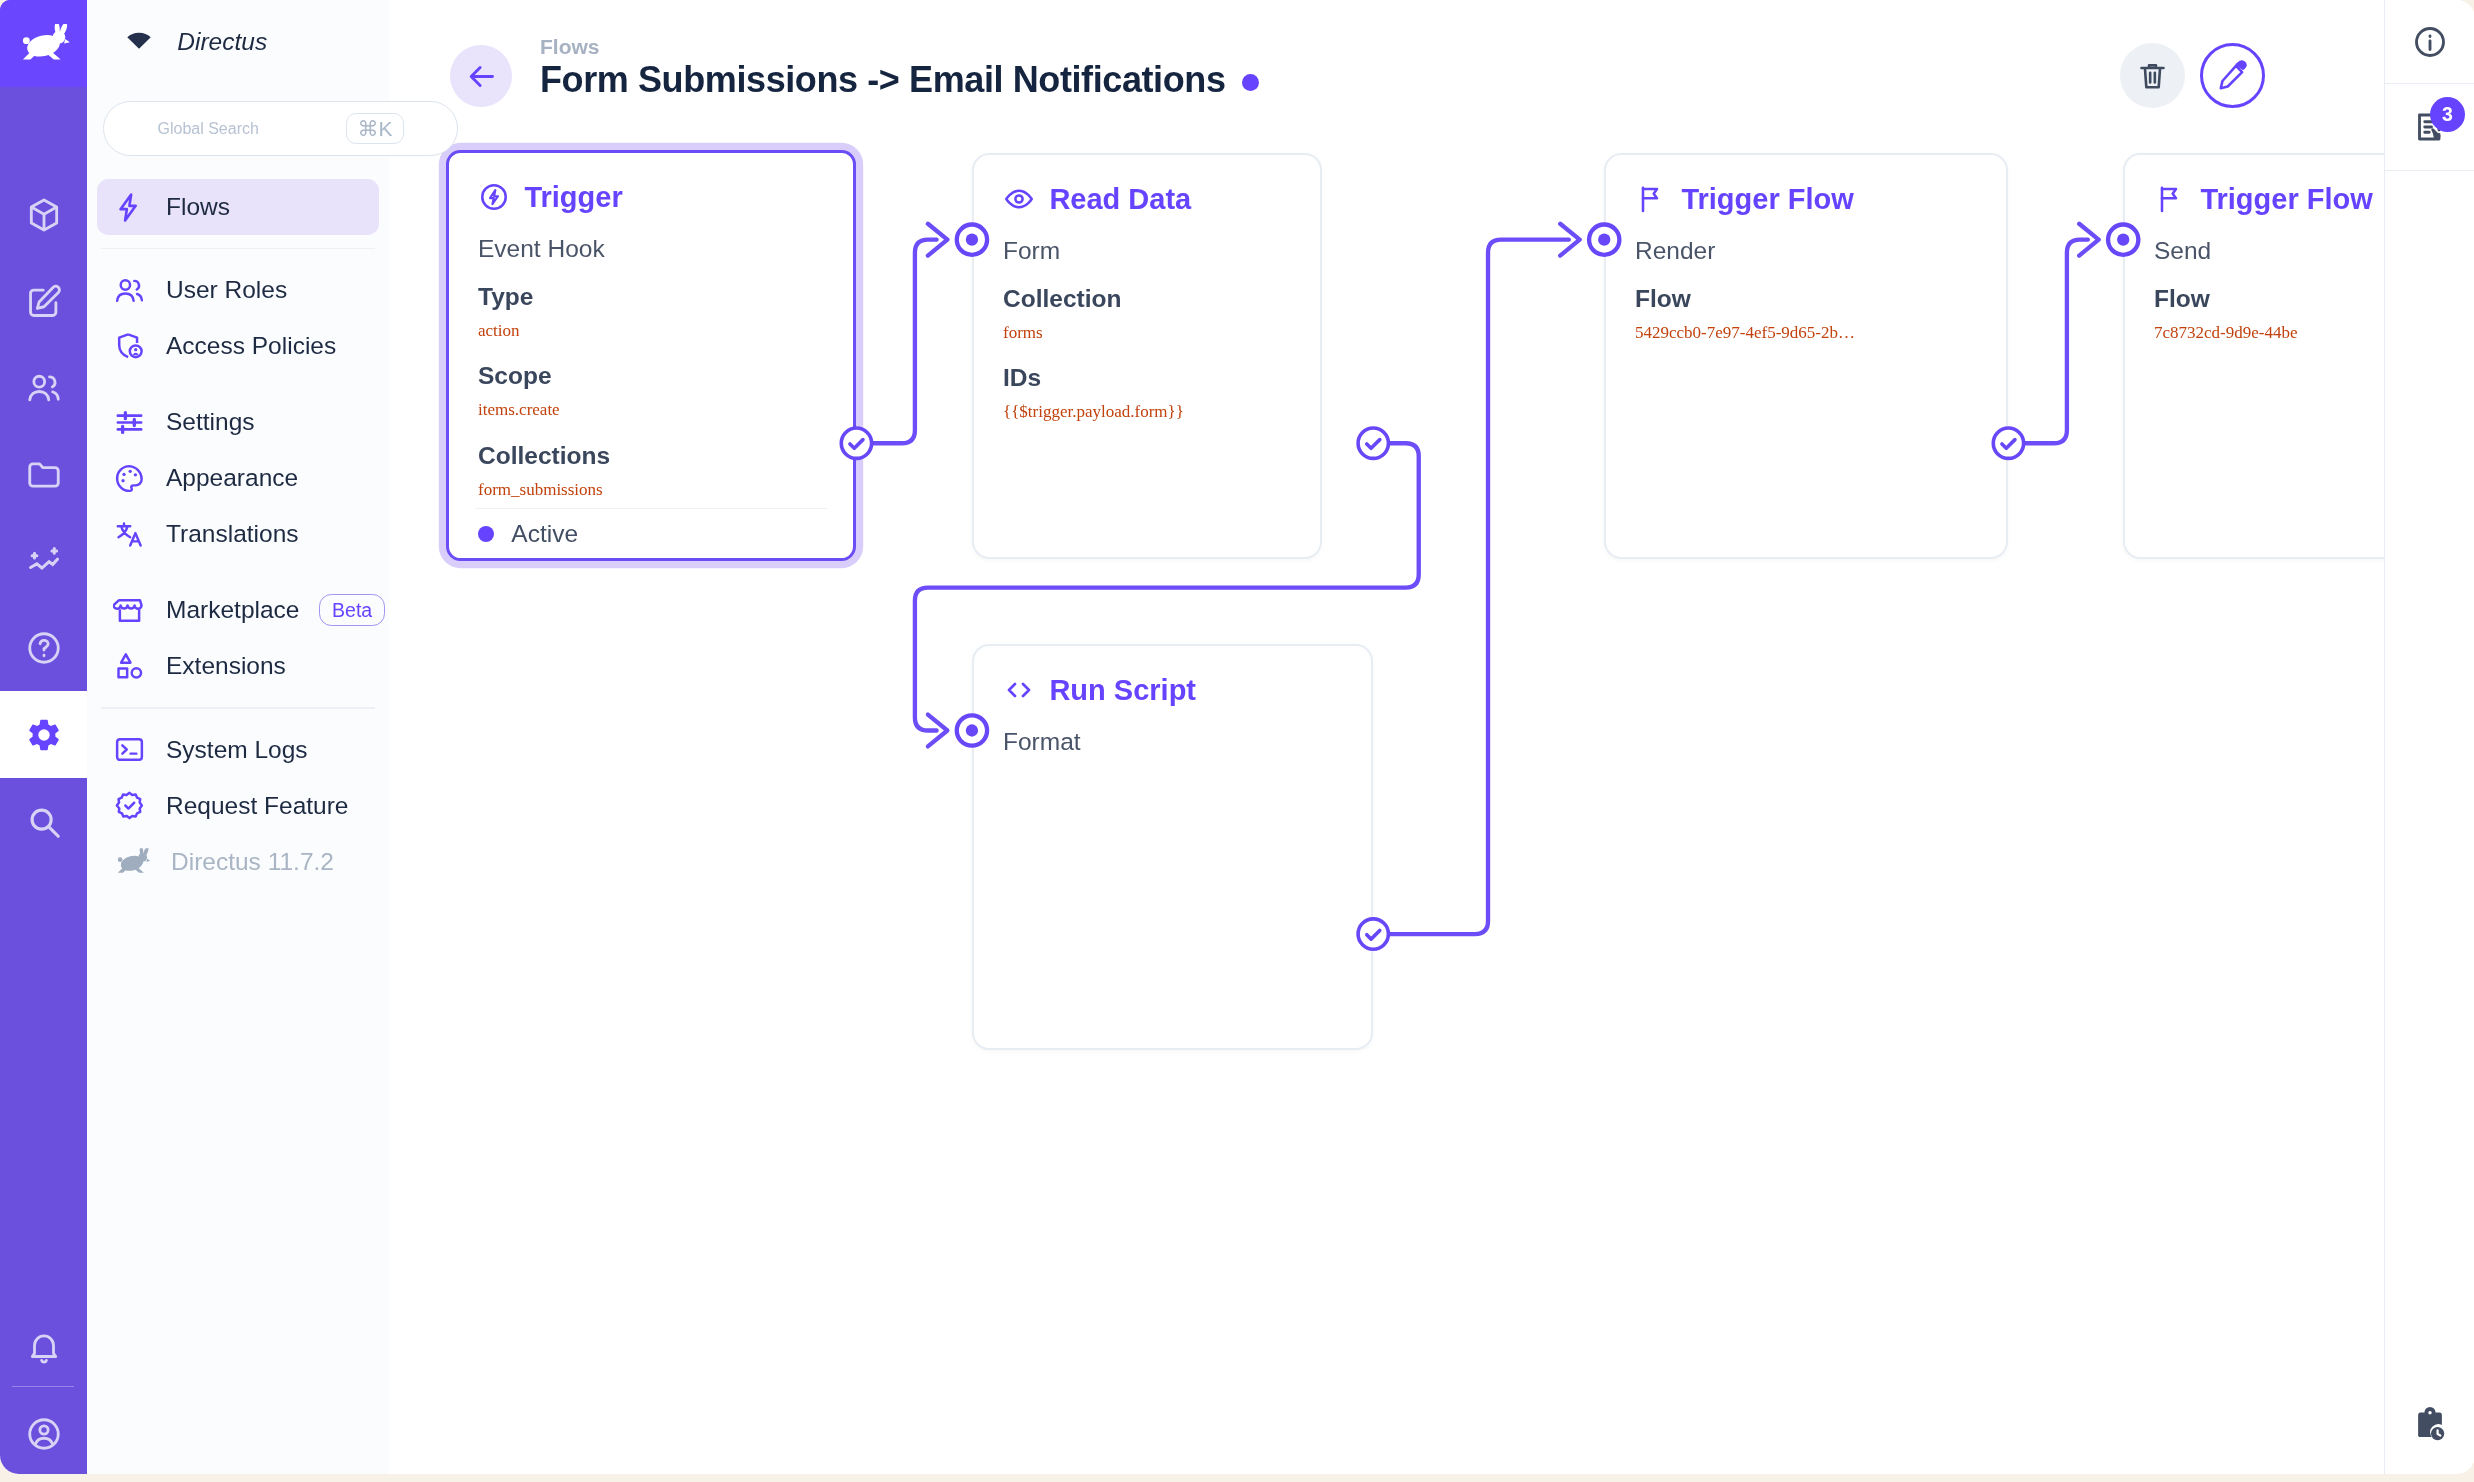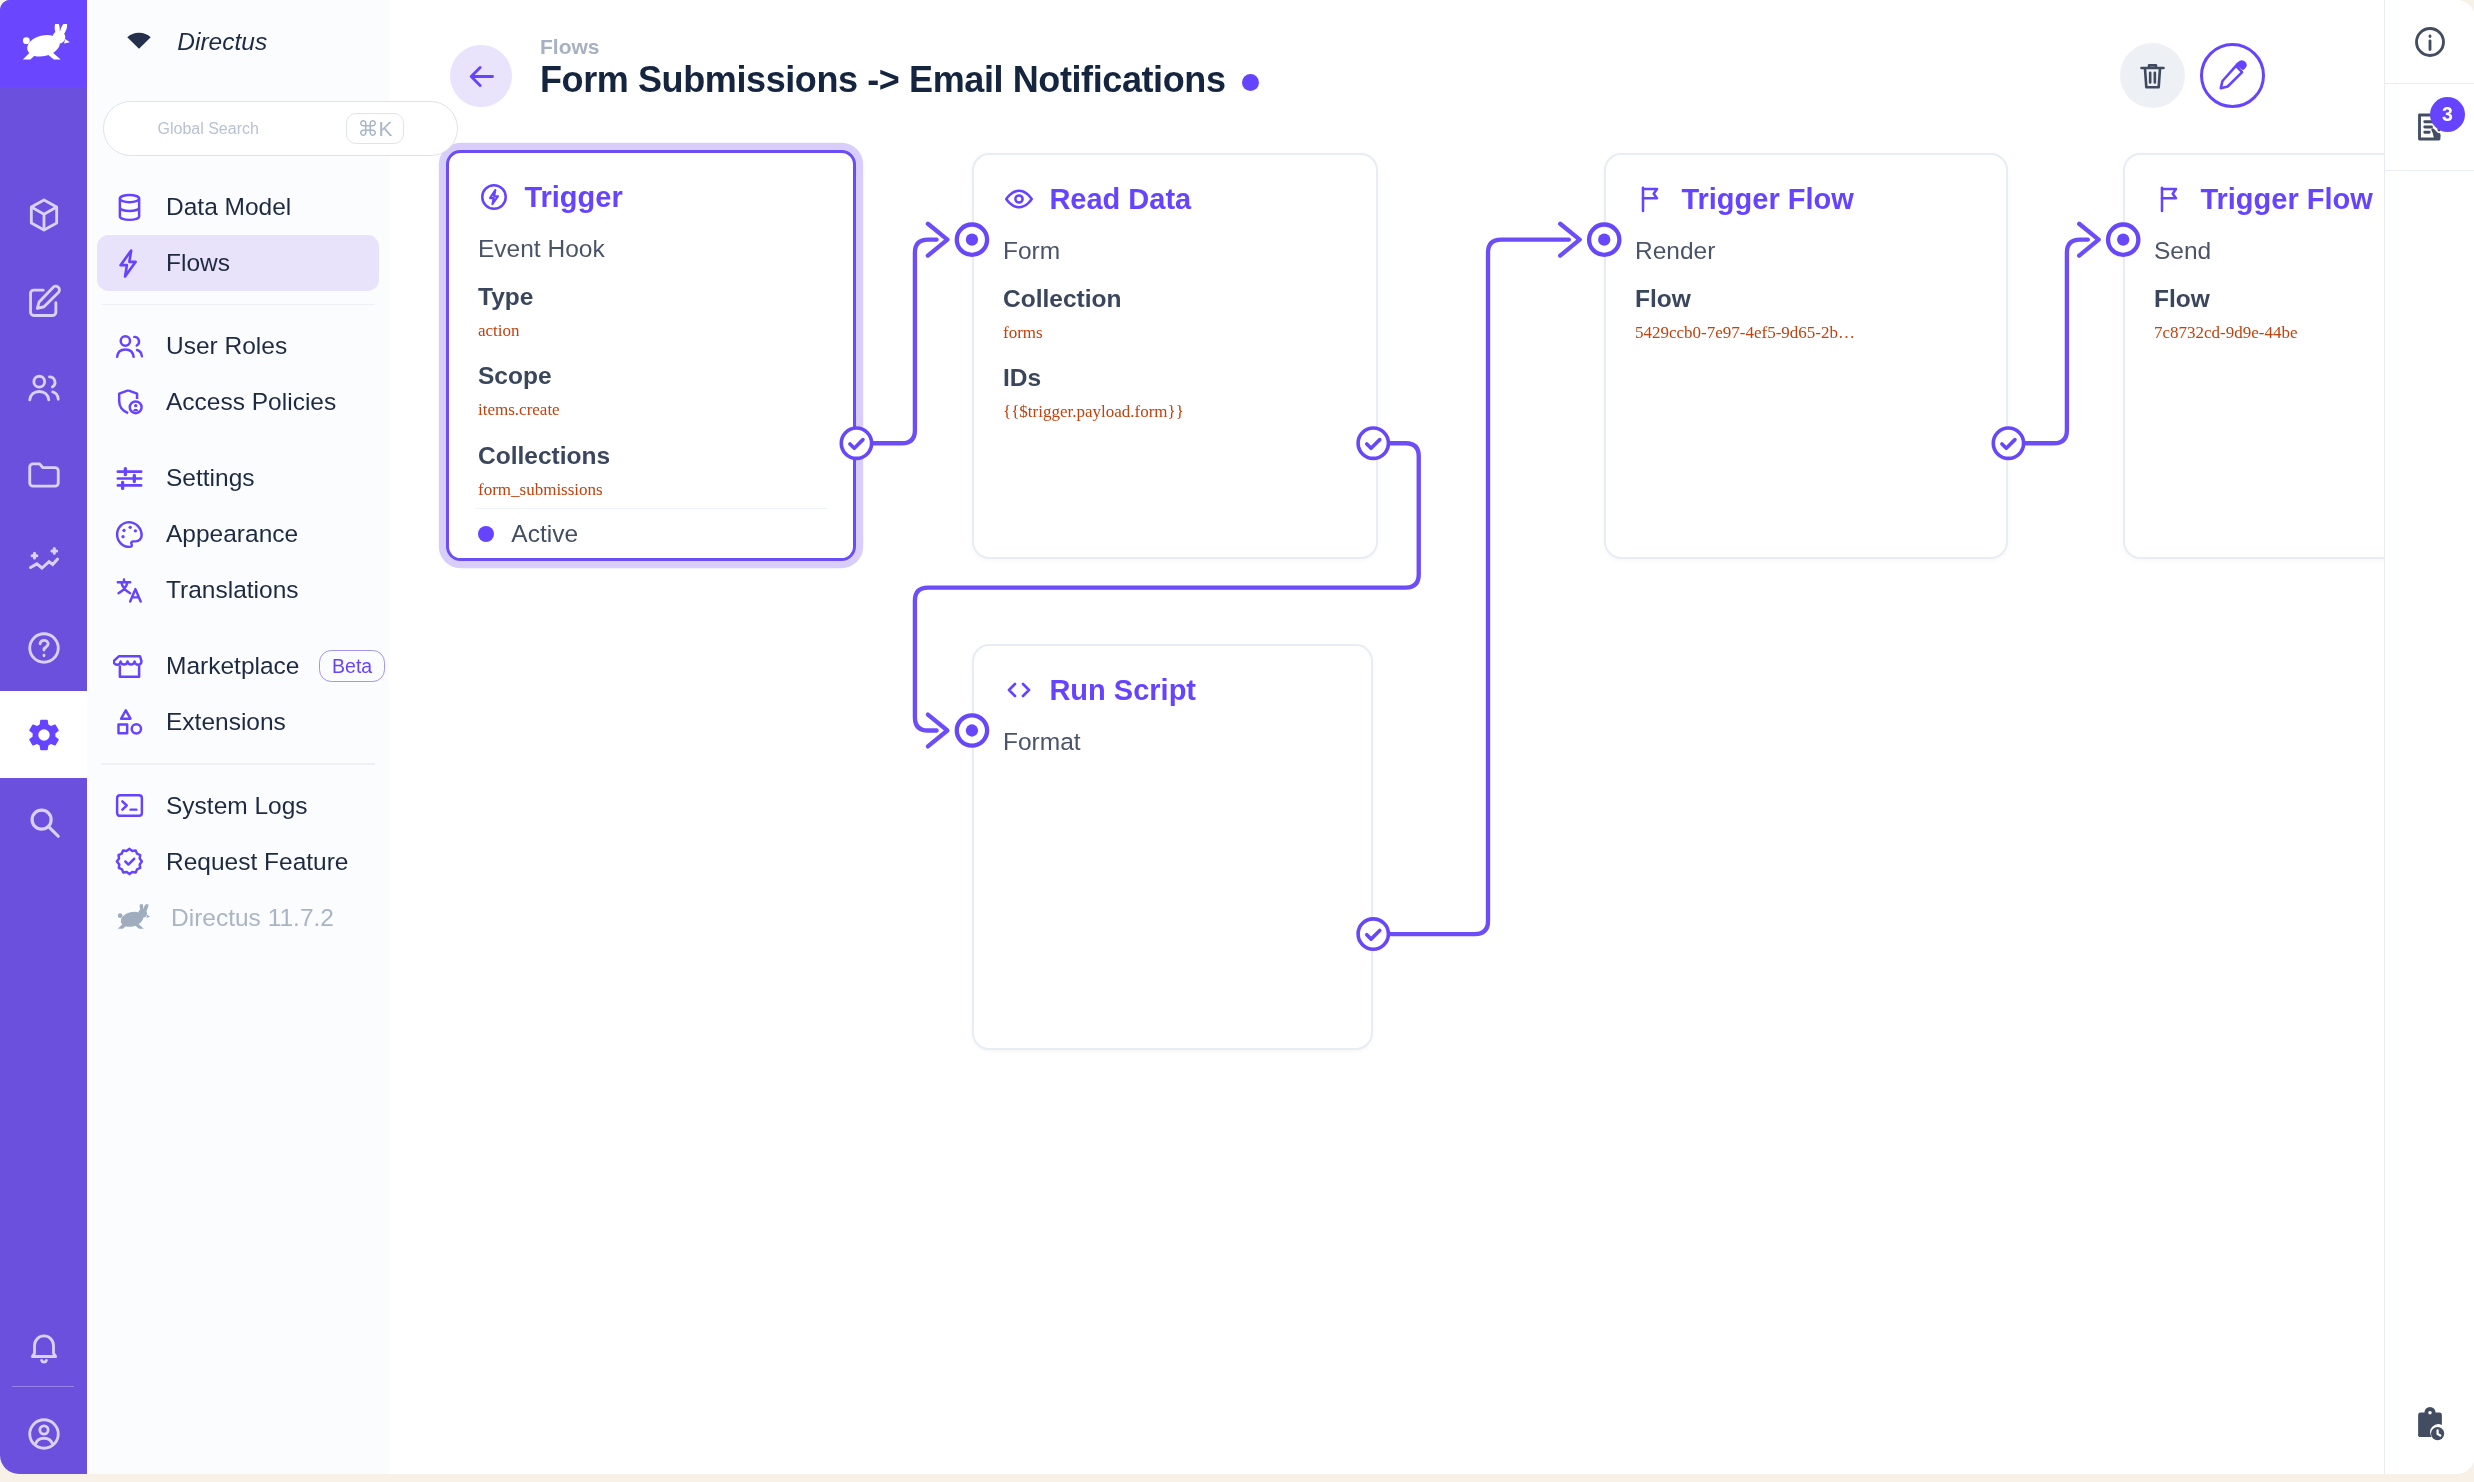--- a/index.html
+++ b/index.html
@@ -127,21 +127,21 @@
   }
   #panel-trigger {
     left:58px; top:150px; width:410px; height:411px;
     border:3.6px solid #6b4df6; border-radius:14.4px;
     box-shadow:0 0 0 7.2px #d8cdfb;
   }
   #panel-trigger .footer-divider { position:absolute; left:26px; right:26px; top:355px; height:1.4px; background:#eef1f5; }
   #trigger-status { position:absolute; left:29px; top:367px; display:flex; align-items:center; gap:17.3px; }
   #trigger-status .dot { width:16px; height:16px; border-radius:50%; background:#6644ff; }
   #trigger-status .s { font-size:24.5px; color:#424e63; }
-  #panel-read-data  { left:584px;  top:153px; width:406px; height:406px; }
+  #panel-read-data  { left:584px;  top:153px; width:350px; height:406px; }
   #panel-tf-render  { left:1216px; top:153px; width:404px; height:406px; }
   #panel-tf-send    { left:1735px; top:153px; width:404px; height:406px; }
   #panel-run-script { left:584px;  top:644px; width:401px; height:406px; }
 
   #wires { position:absolute; left:0; top:0; width:2086px; height:1474px; z-index:3; pointer-events:none; }
 
   
   #right-sidebar {
     position:absolute; right:0; top:0; width:91px; height:1474px;
     background:#ffffff; border-left:1.4px solid #e8edf3; z-index:30;
@@ -441,26 +441,20 @@
           <use href="#i-fan"></use>
         </svg>
       <span id="project-name">Directus</span>
     </div>
     <div id="search-box">
       <input type="text" placeholder="Global Search" style="">
       <span class="kbd">⌘K</span>
     </div>
 
     <div id="nav-list">
-      <div class="nav-item">
-        <svg viewBox="0 0 46 46" width="33" height="33">
-            <use href="#i-db"></use>
-          </svg>
-        <span class="lbl">Data Model</span>
-      </div>
       <div class="nav-item active">
         <svg viewBox="0 0 46 46" width="33" height="33">
             <use href="#i-bolt"></use>
           </svg>
         <span class="lbl">Flows</span>
       </div>
       <div class="nav-divider"></div>
       <div class="nav-item">
         <svg viewBox="0 0 46 46" width="33" height="33">
             <use href="#i-users"></use>

